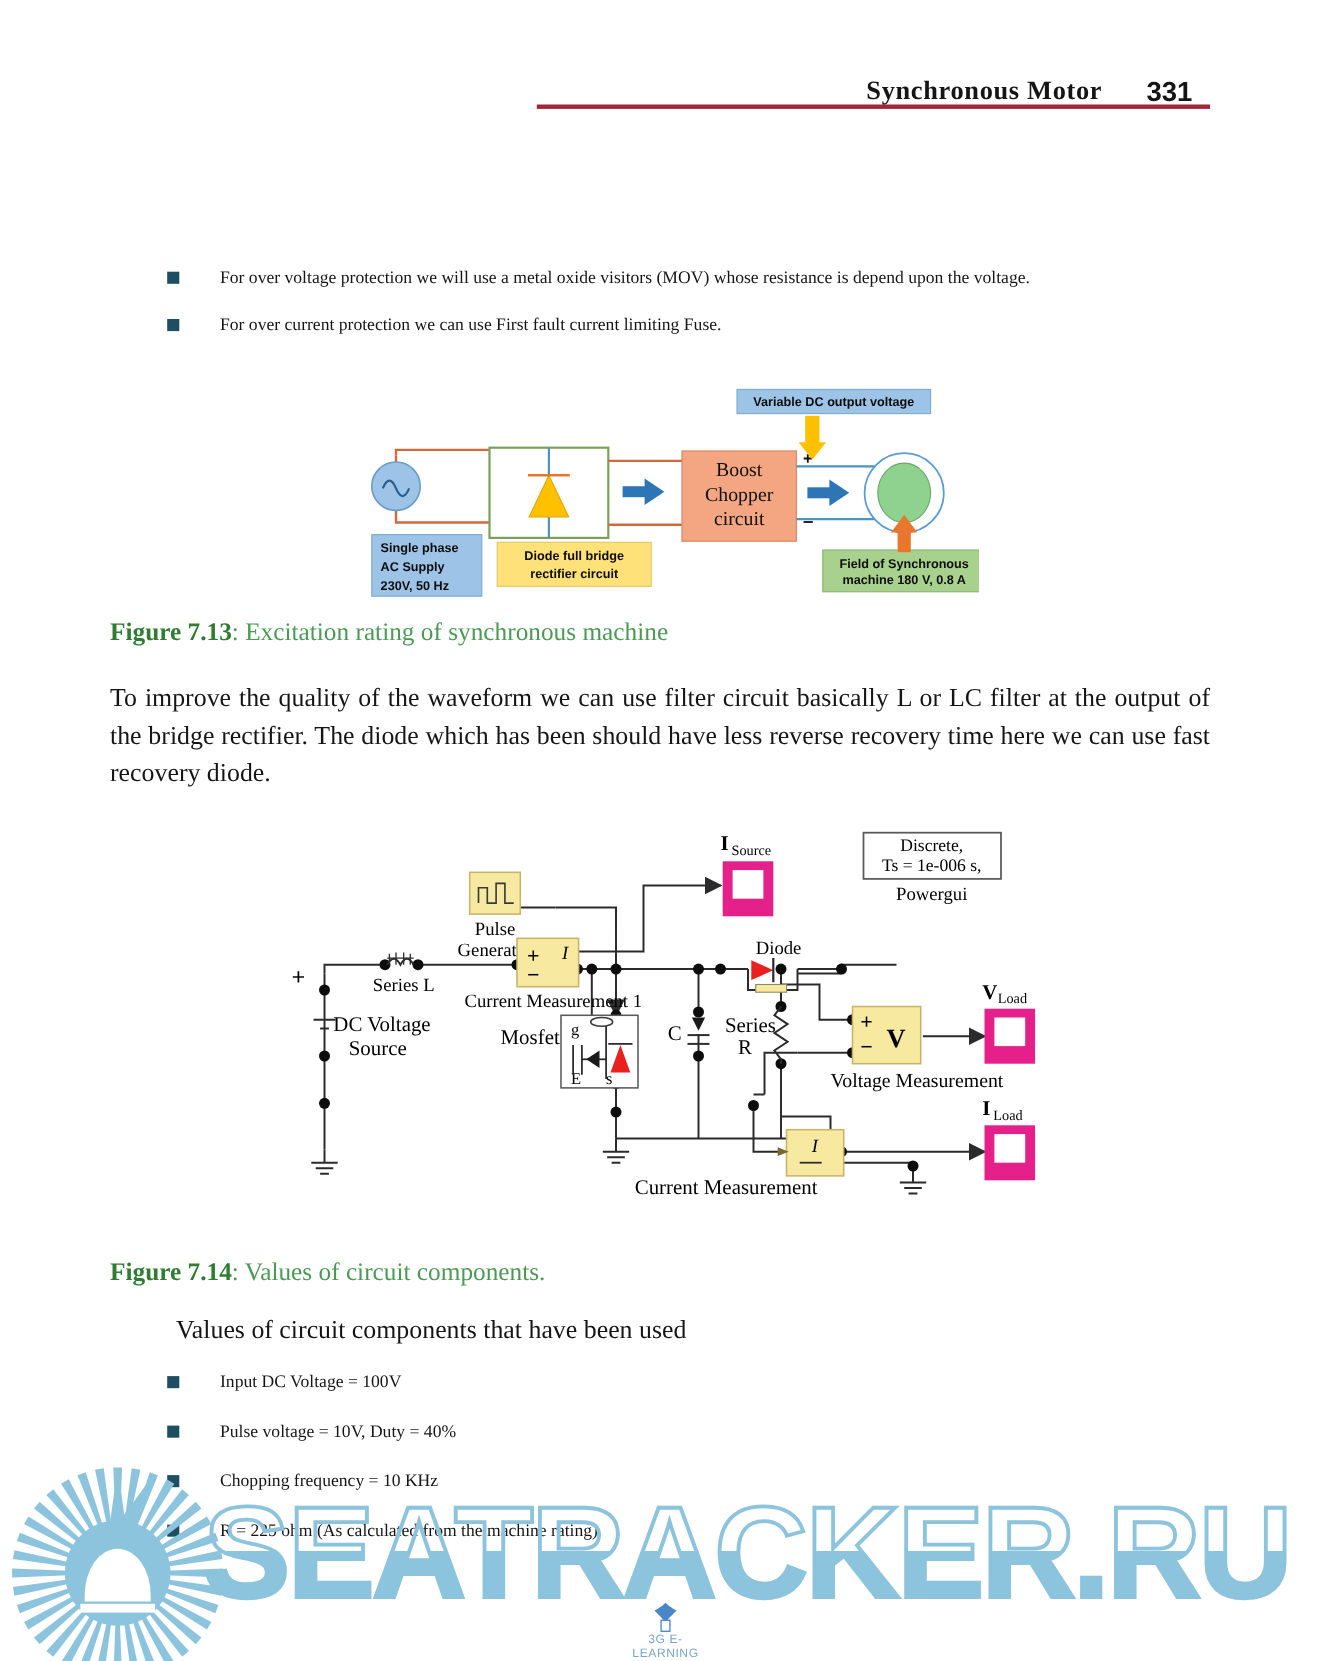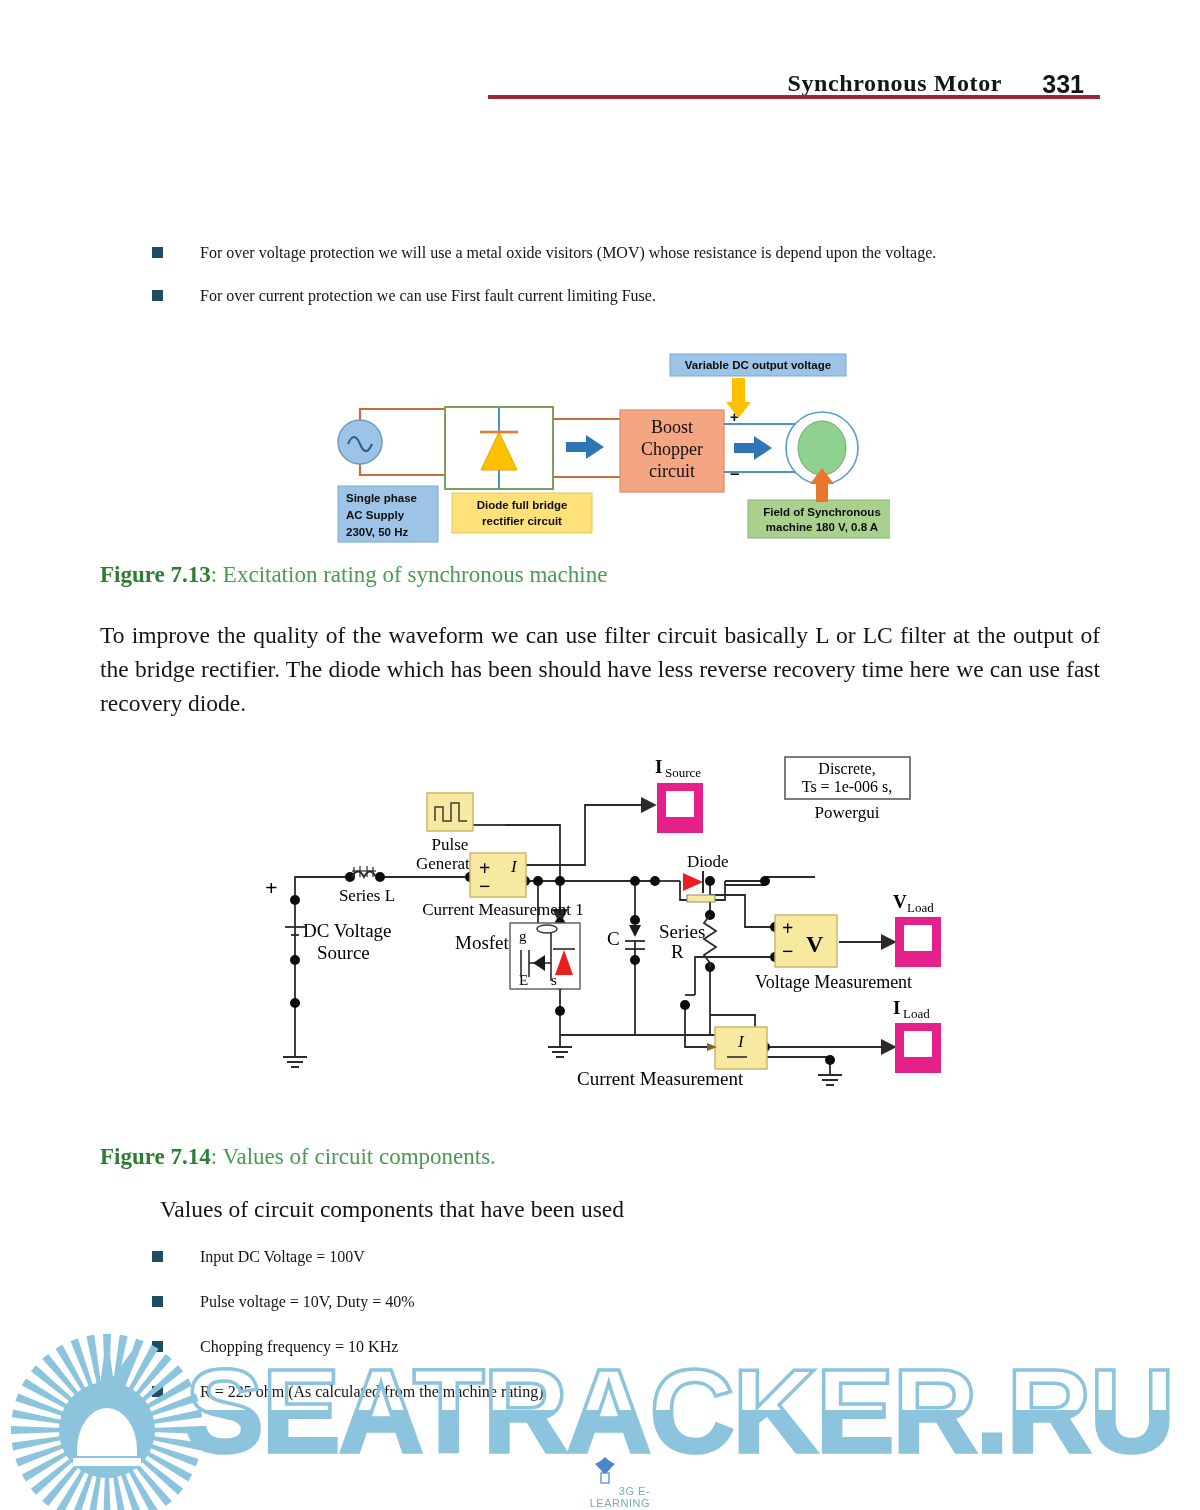--- a/index.html
+++ b/index.html
@@ -45,21 +45,21 @@
   
   #fig714{position:absolute;left:255px;top:745px;width:700px;height:355px;}
   #fig714 svg{display:block;}
 
   
   #watermark{position:absolute;left:0;top:1330px;width:1200px;height:180px;
              pointer-events:none;}
   #footer-logo{position:absolute;left:560px;top:1455px;width:90px;height:48px;
                text-align:center;}
   .footer-txt{font-size:11px;color:#7ba7c4;font-family:"Liberation Sans",sans-serif;
-              letter-spacing:.5px;text-align:right;}
+              letter-spacing:.5px;}
 </style>
 </head>
 <body>
 
 <div class="page">
 
   <div class="header">
     <div class="header-title">Synchronous Motor</div>
     <div class="header-page">331</div>
   </div>

